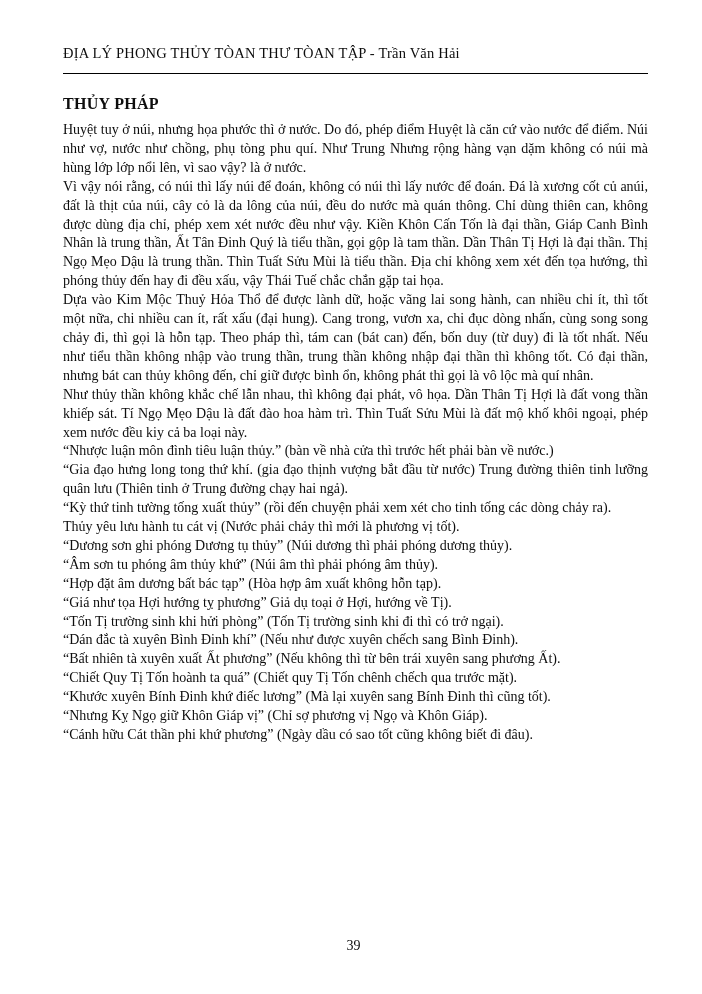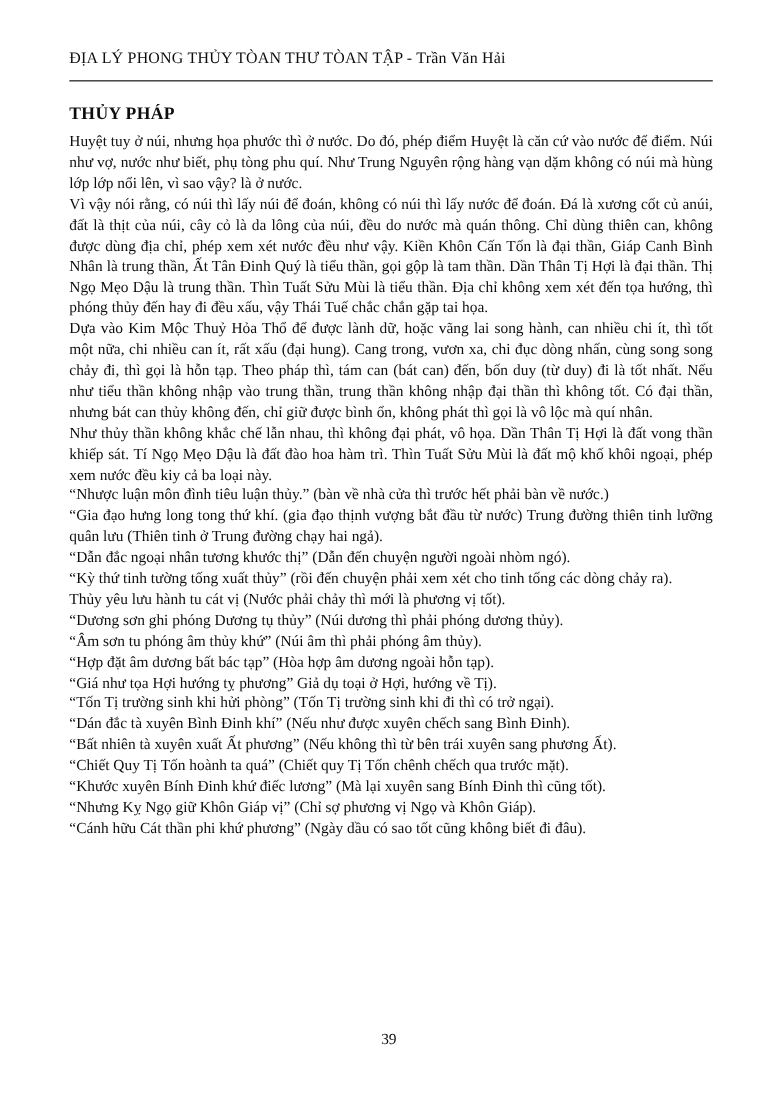--- a/index.html
+++ b/index.html
@@ -62,32 +62,31 @@
 </style>
 </head>
 <body>
 
 <div class="page">
   <div class="content">
     <div class="header-line">ĐỊA LÝ PHONG THỦY TÒAN THƯ  TÒAN TẬP -  Trần Văn Hải</div>
     <hr class="rule">
     <div class="doc-title">THỦY PHÁP</div>
     <div class="body-text">
-      <p>Huyệt tuy ở núi, nhưng họa phước thì ở nước. Do đó, phép điểm Huyệt là căn cứ vào nước để điểm. Núi như vợ, nước như biết, phụ tòng phu quí. Như Trung Nguyên rộng hàng vạn dặm không có núi mà hùng lớp lớp nổi lên, vì sao vậy? là ở nước.</p>
+      <p>Huyệt tuy ở núi, nhưng họa phước thì ở nước. Do đó, phép điểm Huyệt là căn cứ vào nước để điểm. Núi như vợ, nước như chồng, phụ tòng phu quí. Như Trung Nhưng rộng hàng vạn dặm không có núi mà hùng lớp lớp nổi lên, vì sao vậy? là ở nước.</p>
       <p>Vì vậy nói rằng, có núi thì lấy núi để đoán, không có núi thì lấy nước để đoán. Đá là xương cốt củ anúi, đất là thịt của núi, cây cỏ là da lông của núi, đều do nước mà quán thông. Chỉ dùng thiên can, không được dùng địa chỉ, phép xem xét nước đều như vậy. Kiền Khôn Cấn Tốn là đại thần, Giáp Canh Bình Nhân là trung thần, Ất Tân Đinh Quý là tiểu thần, gọi gộp là tam thần. Dần Thân Tị Hợi là đại thần. Thị Ngọ Mẹo Dậu là trung thần. Thìn Tuất Sửu Mùi là tiểu thần. Địa chỉ không xem xét đến tọa hướng, thì phóng thủy đến hay đi đều xấu, vậy Thái Tuế chắc chắn gặp tai họa.</p>
       <p>Dựa vào Kim Mộc Thuỷ Hỏa Thổ để được lành dữ, hoặc vãng lai song hành, can nhiều chi ít, thì tốt một nữa, chi nhiều can ít, rất xấu (đại hung). Cang trong, vươn xa, chi đục dòng nhấn, cùng song song chảy đi, thì gọi là hỗn tạp. Theo pháp thì, tám can (bát can) đến, bốn duy (từ duy) đi là tốt nhất. Nếu như tiểu thần không nhập vào trung thần, trung thần không nhập đại thần thì không tốt. Có đại thần, nhưng bát can thủy không đến, chỉ giữ được bình ổn, không phát thì gọi là vô lộc mà quí nhân.</p>
       <p>Như thủy thần không khắc chế lẫn nhau, thì không đại phát, vô họa. Dần Thân Tị Hợi là đất vong thần khiếp sát. Tí Ngọ Mẹo Dậu là đất đào hoa hàm trì. Thìn Tuất Sửu Mùi là đất mộ khố khôi ngoại, phép xem nước đều kiy cả ba loại này.</p>
       <p>“Nhược luận môn đình tiêu luận thủy.” (bàn về nhà cửa thì trước hết phải bàn về nước.)</p>
       <p>“Gia đạo hưng long tong thứ khí. (gia đạo thịnh vượng bắt đầu từ nước) Trung đường thiên tinh lưỡng quân lưu (Thiên tinh ở Trung đường chạy hai ngả).</p>
-      <p>“Dẫn đắc ngoại nhân tương khước thị” (Dẫn đến chuyện người ngoài nhòm ngó).</p>
       <p>“Kỳ thứ tinh tường tống xuất thủy” (rồi đến chuyện phải xem xét cho tinh tống các dòng chảy ra).</p>
       <p>Thủy yêu lưu hành tu cát vị (Nước phải chảy thì mới là phương vị tốt).</p>
       <p>“Dương sơn ghi phóng Dương tụ thủy” (Núi dương thì phải phóng dương thủy).</p>
       <p>“Âm sơn tu phóng âm thủy khứ” (Núi âm thì phải phóng âm thủy).</p>
-      <p>“Hợp đặt âm dương bất bác tạp” (Hòa hợp âm dương ngoài hỗn tạp).</p>
+      <p>“Hợp đặt âm dương bất bác tạp” (Hòa hợp âm xuất không hỗn tạp).</p>
       <p>“Giá như tọa Hợi hướng tỵ phương” Giả dụ toại ở Hợi, hướng về Tị).</p>
       <p>“Tốn Tị trường sinh khi hửi phòng” (Tốn Tị trường sinh khi đi thì có trở ngại).</p>
       <p>“Dán đắc tà xuyên Bình Đinh khí” (Nếu như được xuyên chếch sang Bình Đinh).</p>
       <p>“Bất nhiên tà xuyên xuất Ất phương” (Nếu không thì từ bên trái xuyên sang phương Ất).</p>
       <p>“Chiết Quy Tị Tốn hoành ta quá” (Chiết quy Tị Tốn chênh chếch qua trước mặt).</p>
       <p>“Khước xuyên Bính Đinh khứ điếc lương” (Mà lại xuyên sang Bính Đinh thì cũng tốt).</p>
       <p>“Nhưng Kỵ Ngọ giữ Khôn Giáp vị” (Chỉ sợ phương vị Ngọ và Khôn Giáp).</p>
       <p>“Cánh hữu Cát thần phi khứ phương” (Ngày dầu có sao tốt cũng không biết đi đâu).</p>
     </div>
   </div>

